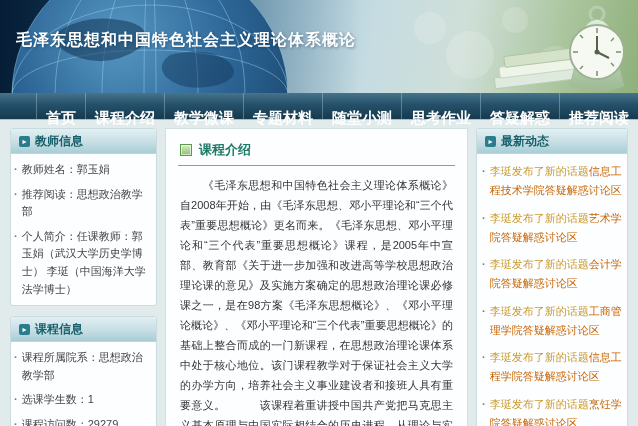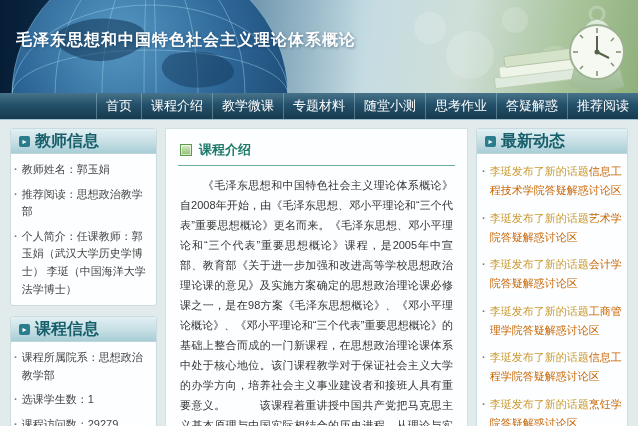--- a/index.html
+++ b/index.html
@@ -19,21 +19,21 @@
     font-size:16px;font-weight:bold;letter-spacing:1px;
     text-shadow:1px 1px 3px rgba(0,40,70,.45);
   }
   
   .nav{
     height:27px;display:flex;justify-content:flex-end;
     background:linear-gradient(#47748a 0%,#24506a 45%,#163a4e 100%);
     border-bottom:1px solid #9fc2cc;box-sizing:border-box;
   }
   .nav-item{
-    padding:0 9px;line-height:26px;font-size:13px;font-weight:normal;color:#fff;
+    padding:12px 9px;line-height:26px;font-size:15px;font-weight:bold;color:#fff;
     border-left:1px solid rgba(190,225,235,.35);cursor:pointer;white-space:nowrap;
   }
   
   .content{
     display:flex;gap:8px;padding:8px 10px;box-sizing:border-box;
     height:306px;overflow:hidden;align-items:flex-start;background:#e1ebeb;
   }
   .col-left{width:147px;flex:none;}
   .col-main{
     flex:1;min-width:0;background:#fdfeff;border:1px solid #d2e0e2;
@@ -45,21 +45,21 @@
   .box:last-child{margin-bottom:0;}
   .box-header{
     height:24px;display:flex;align-items:center;gap:5px;padding:0 8px;
     background:linear-gradient(#e2f0f3 0%,#c6dee4 55%,#a8ced6 100%);
     border-bottom:1px solid #bcd6da;border-radius:3px 3px 0 0;
   }
   .bullet-icon{
     width:11px;height:11px;flex:none;background:#2a7d8c;border-radius:2px;
     color:#fff;font-size:8px;line-height:11px;text-align:center;
   }
-  .box-title{color:#17606b;font-weight:bold;font-size:16px;}
+  .box-title{color:#17606b;font-weight:bold;font-size:12px;}
   .box-body{padding:8px 6px;}
   ul.plain{list-style:none;margin:0;padding:0;}
   .info-item{
     font-size:11px;color:#444;line-height:1.6;margin:7px 3px;display:flex;gap:4px;
   }
   .dot{color:#777;flex:none;font-weight:bold;line-height:inherit;}
   
   .sec-head{
     display:flex;align-items:center;gap:7px;
     border-bottom:1px solid #6fae9f;padding:2px 2px 6px 2px;margin-bottom:9px;

